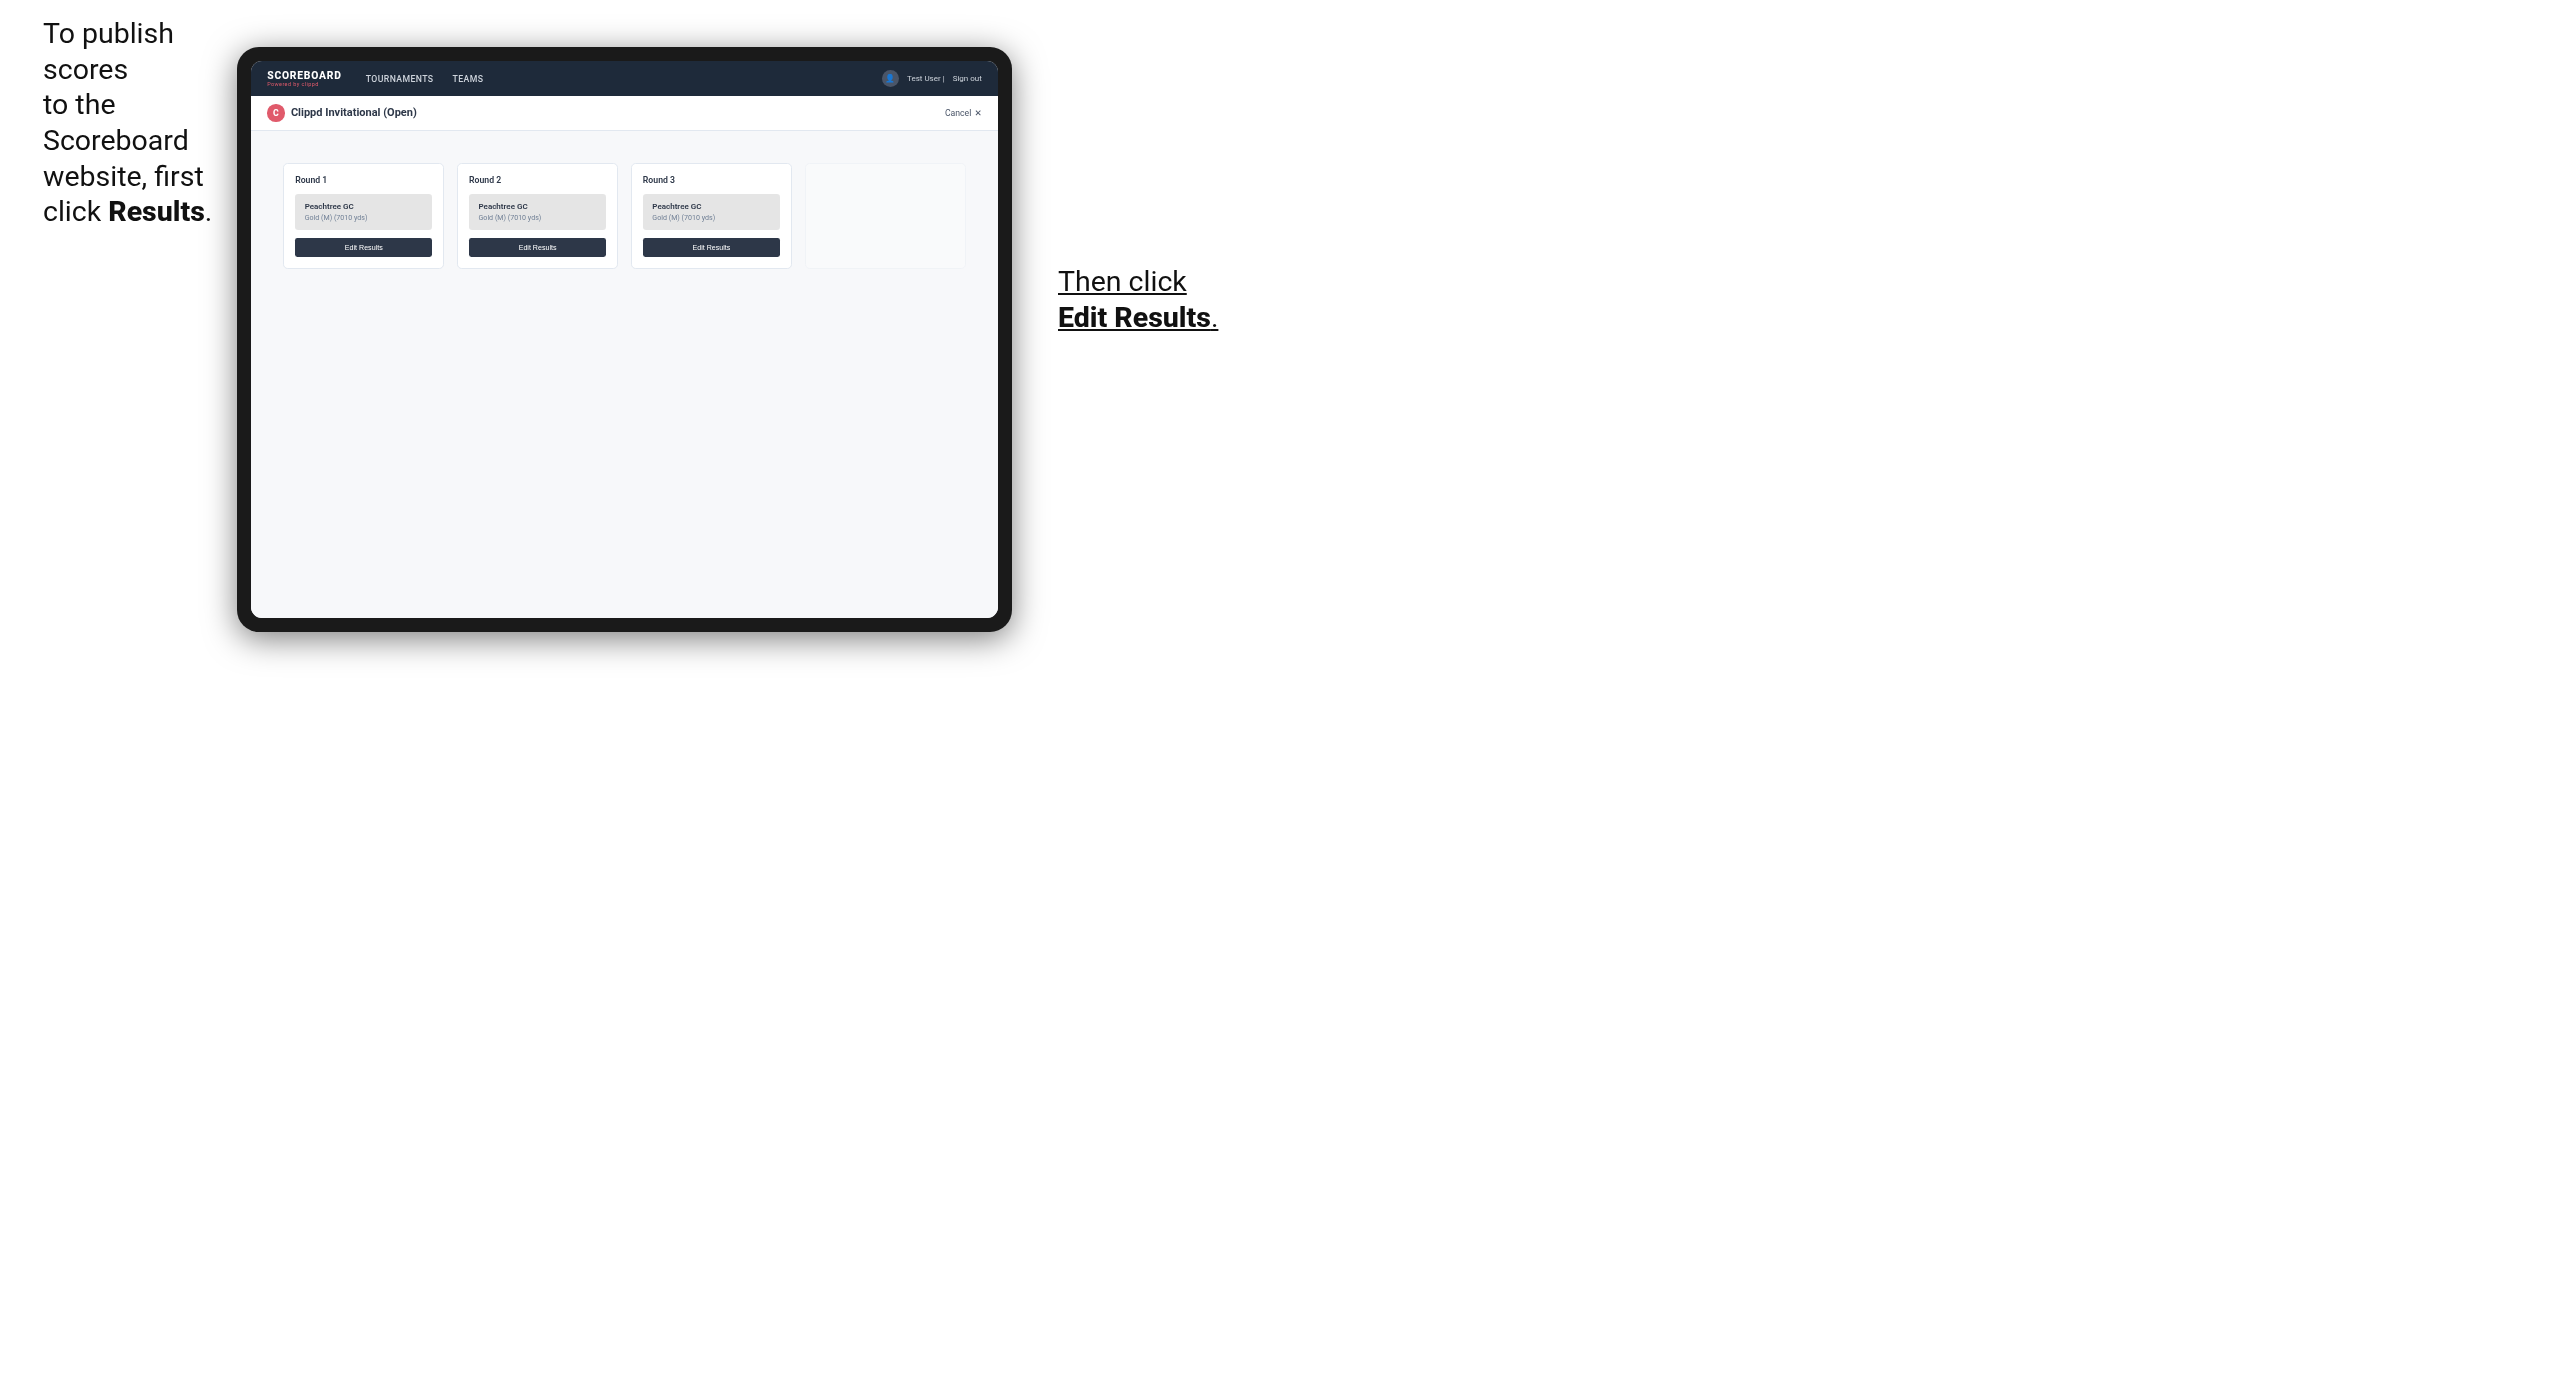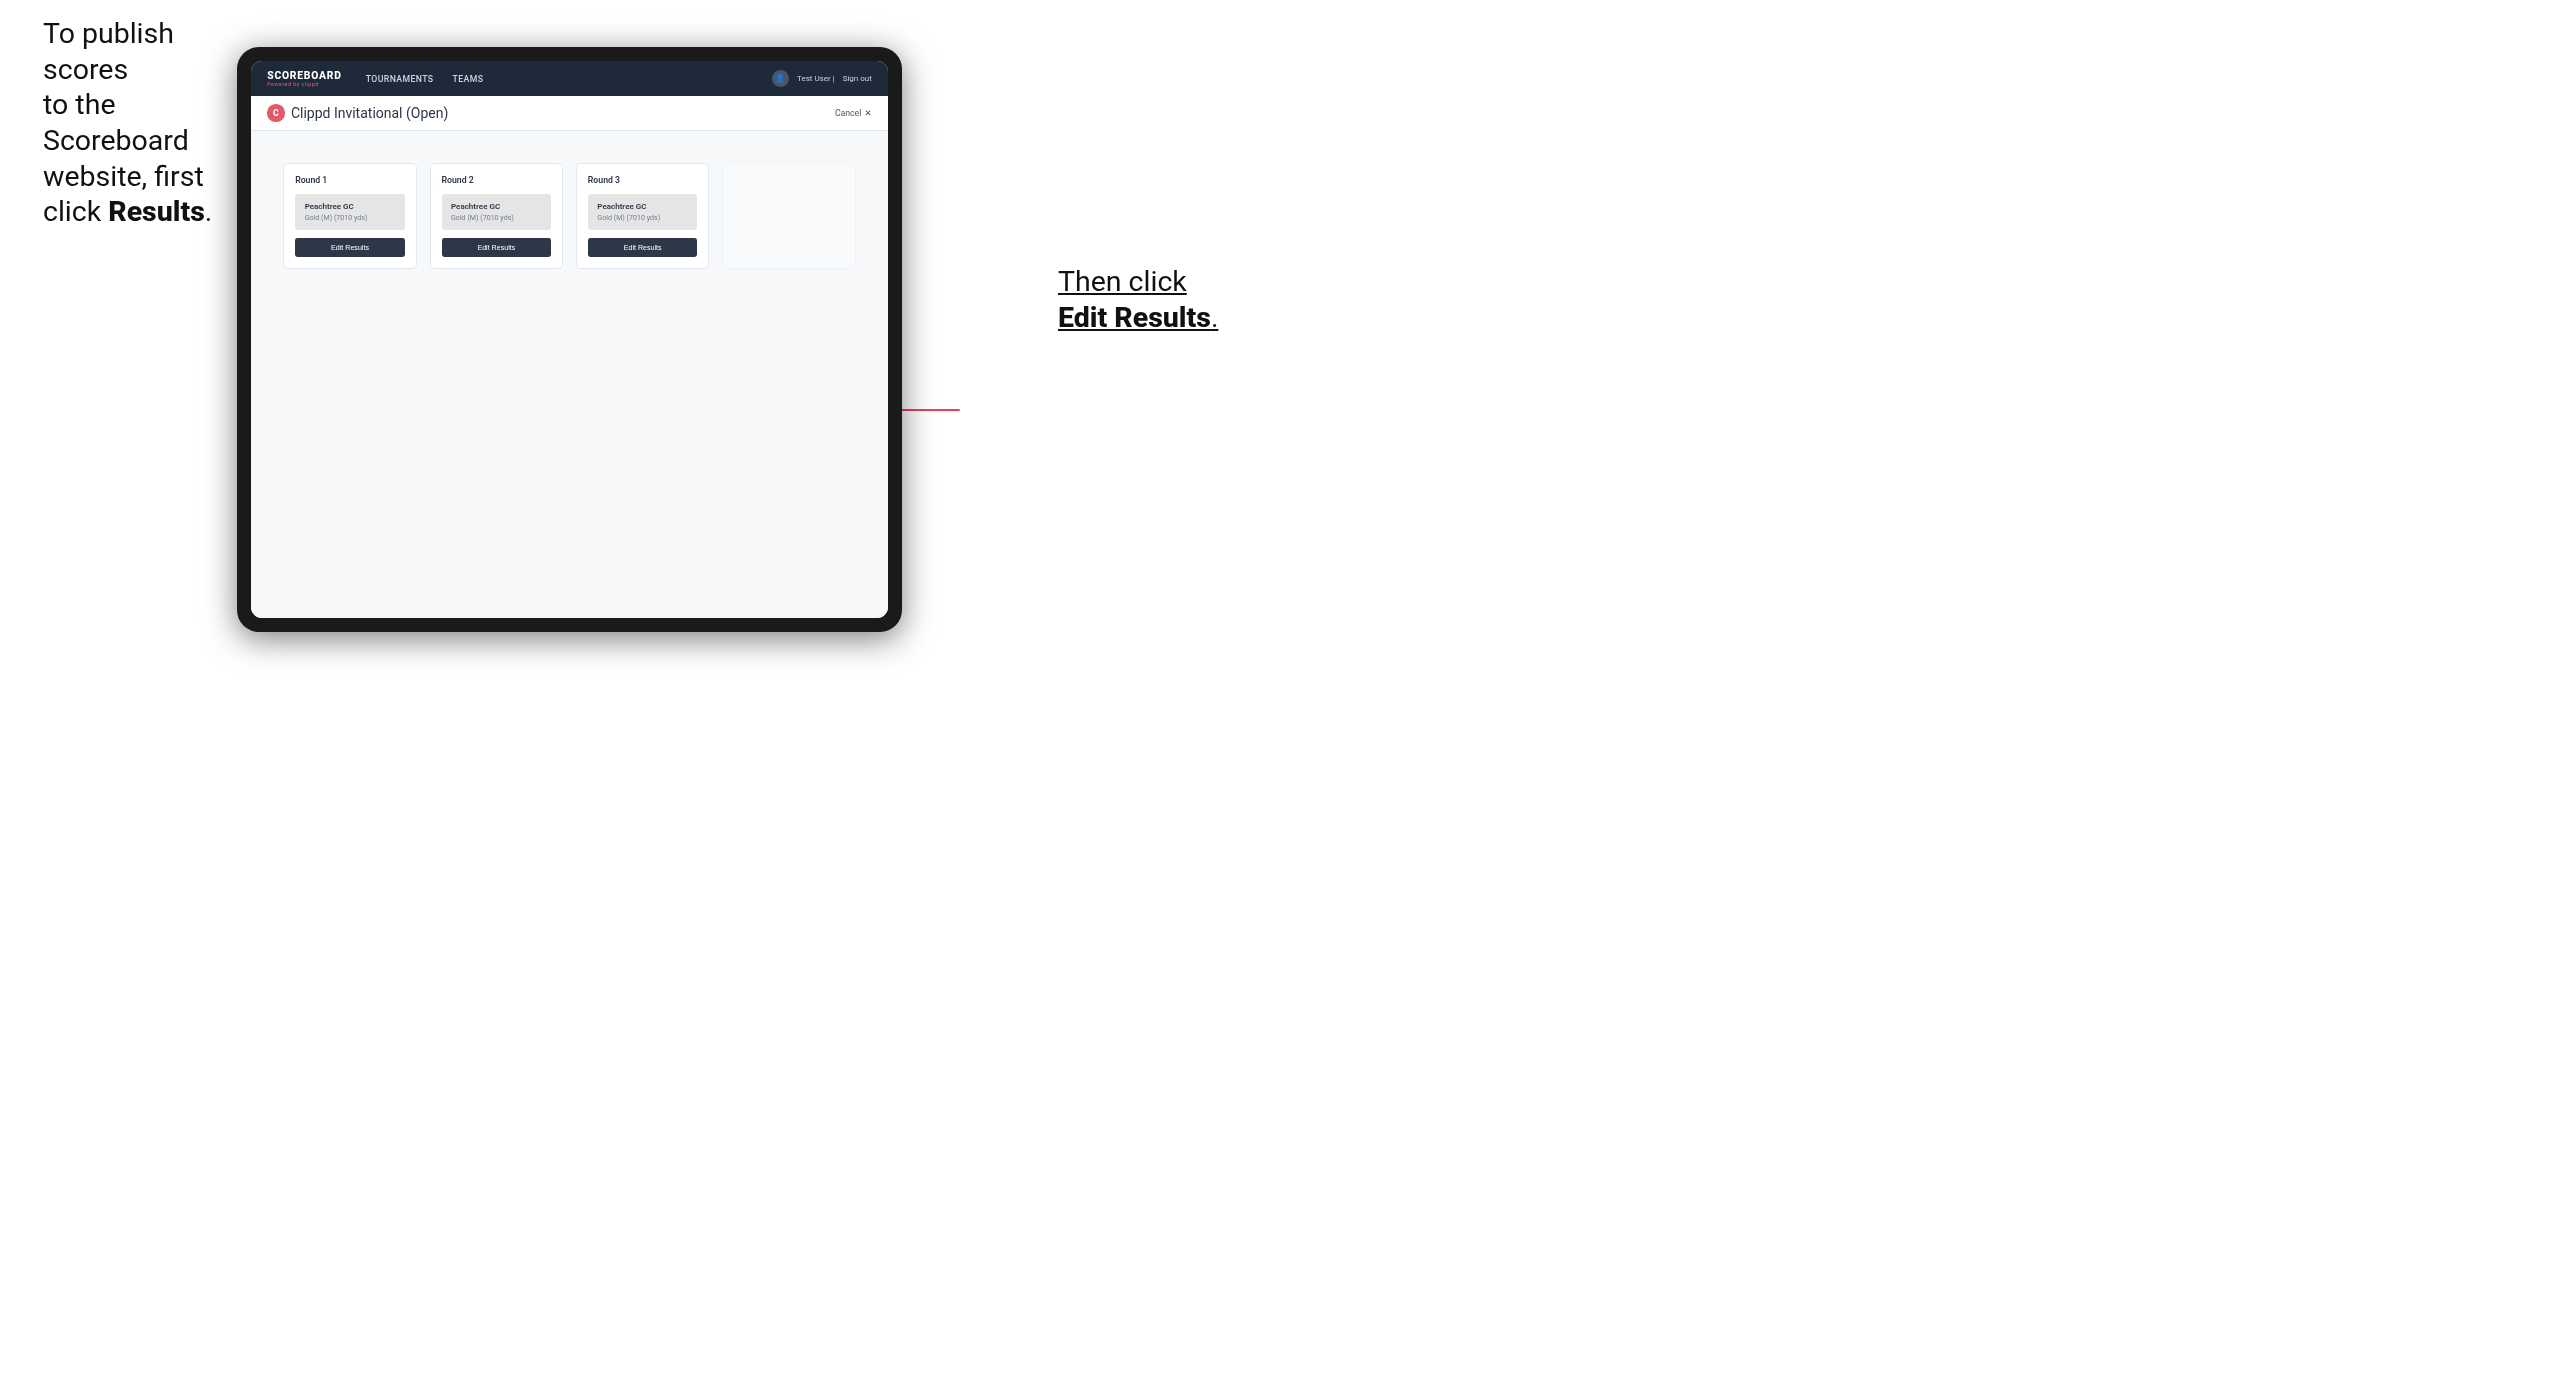--- a/index.html
+++ b/index.html
@@ -40,21 +40,21 @@
     }
     .instruction-text-right strong {
       font-weight: 800;
     }
 
     
     .tablet {
       position: absolute;
       top: 47px;
       left: 237px;
-      width: 665px;
+      width: 775px;
       height: 585px;
       background: #1a1a1a;
       border-radius: 22px;
       box-shadow: 0 6.3px 32px rgba(0,0,0,0.5);
       padding: 14.2px;
     }
 
     .tablet-screen {
       width: 100%;
       height: 100%;
@@ -167,22 +167,22 @@
       border-radius: 50%;
       display: flex;
       align-items: center;
       justify-content: center;
       color: #fff;
       font-size: 8.7px;
       font-weight: 800;
     }
 
     .tournament-name {
-      font-size: 14px;
-      font-weight: 400;
+      font-size: 11px;
+      font-weight: 700;
       color: #2d3748;
     }
 
     .cancel-btn {
       color: #4a5568;
       font-size: 8.7px;
       cursor: pointer;
       display: flex;
       align-items: center;
       gap: 3.2px;

